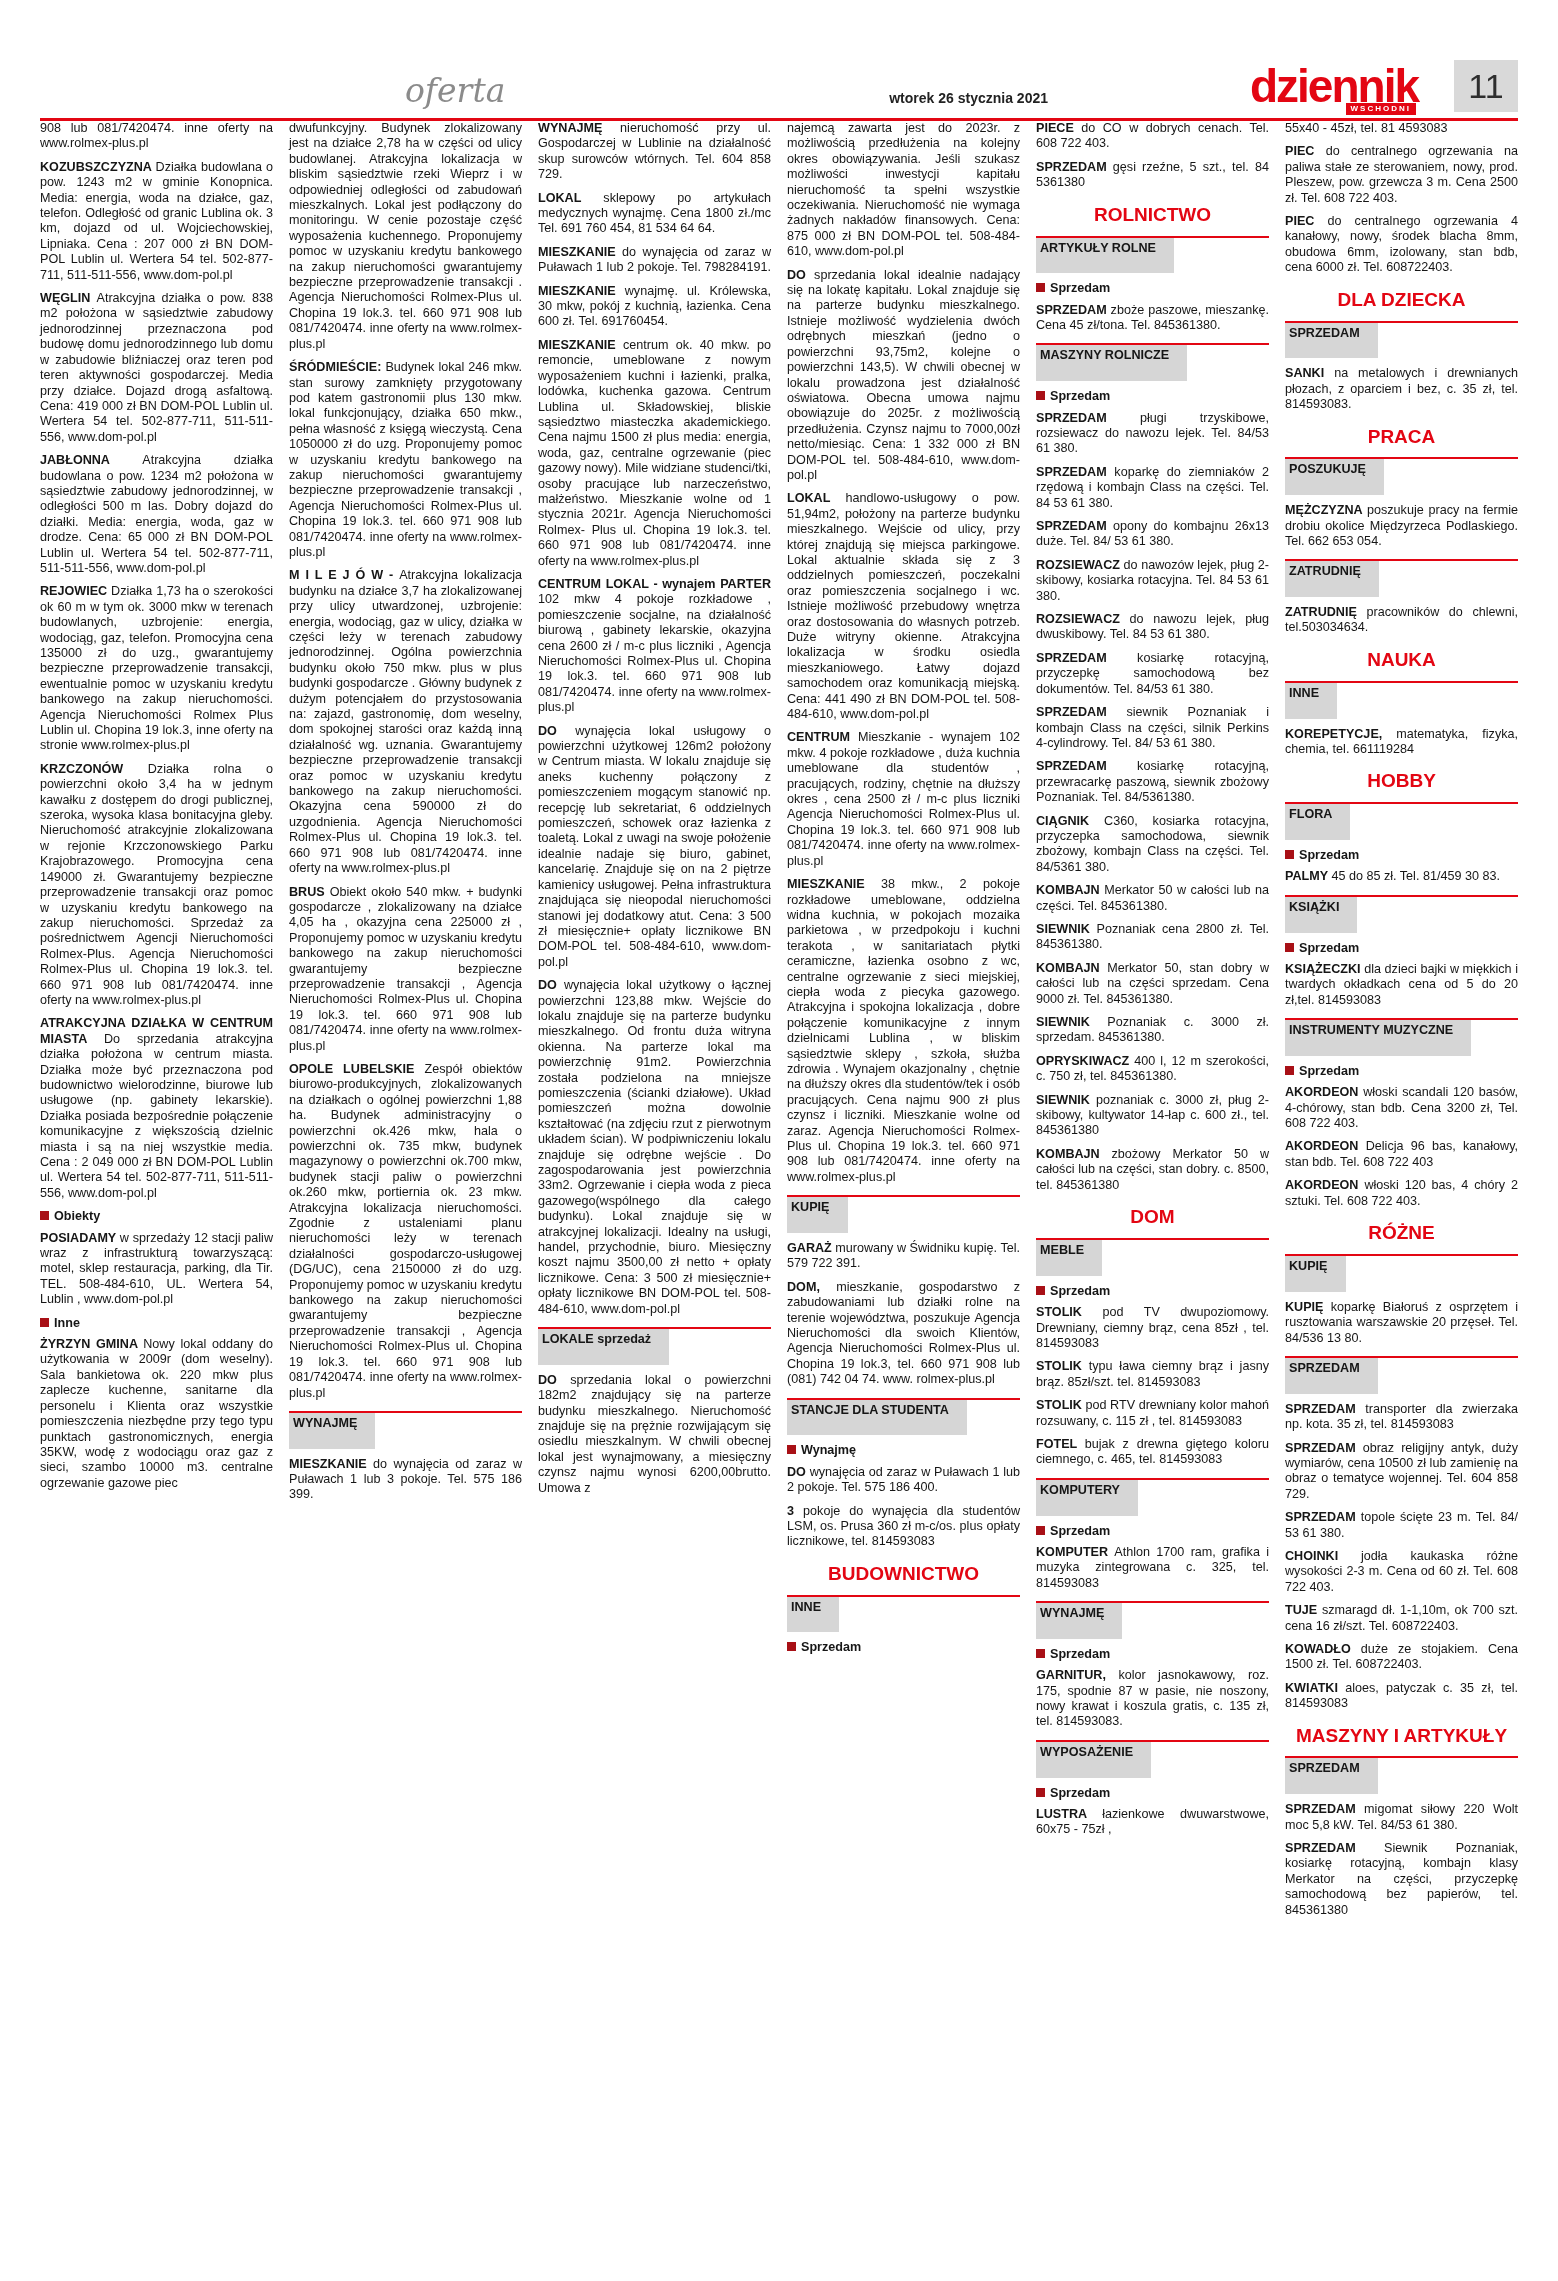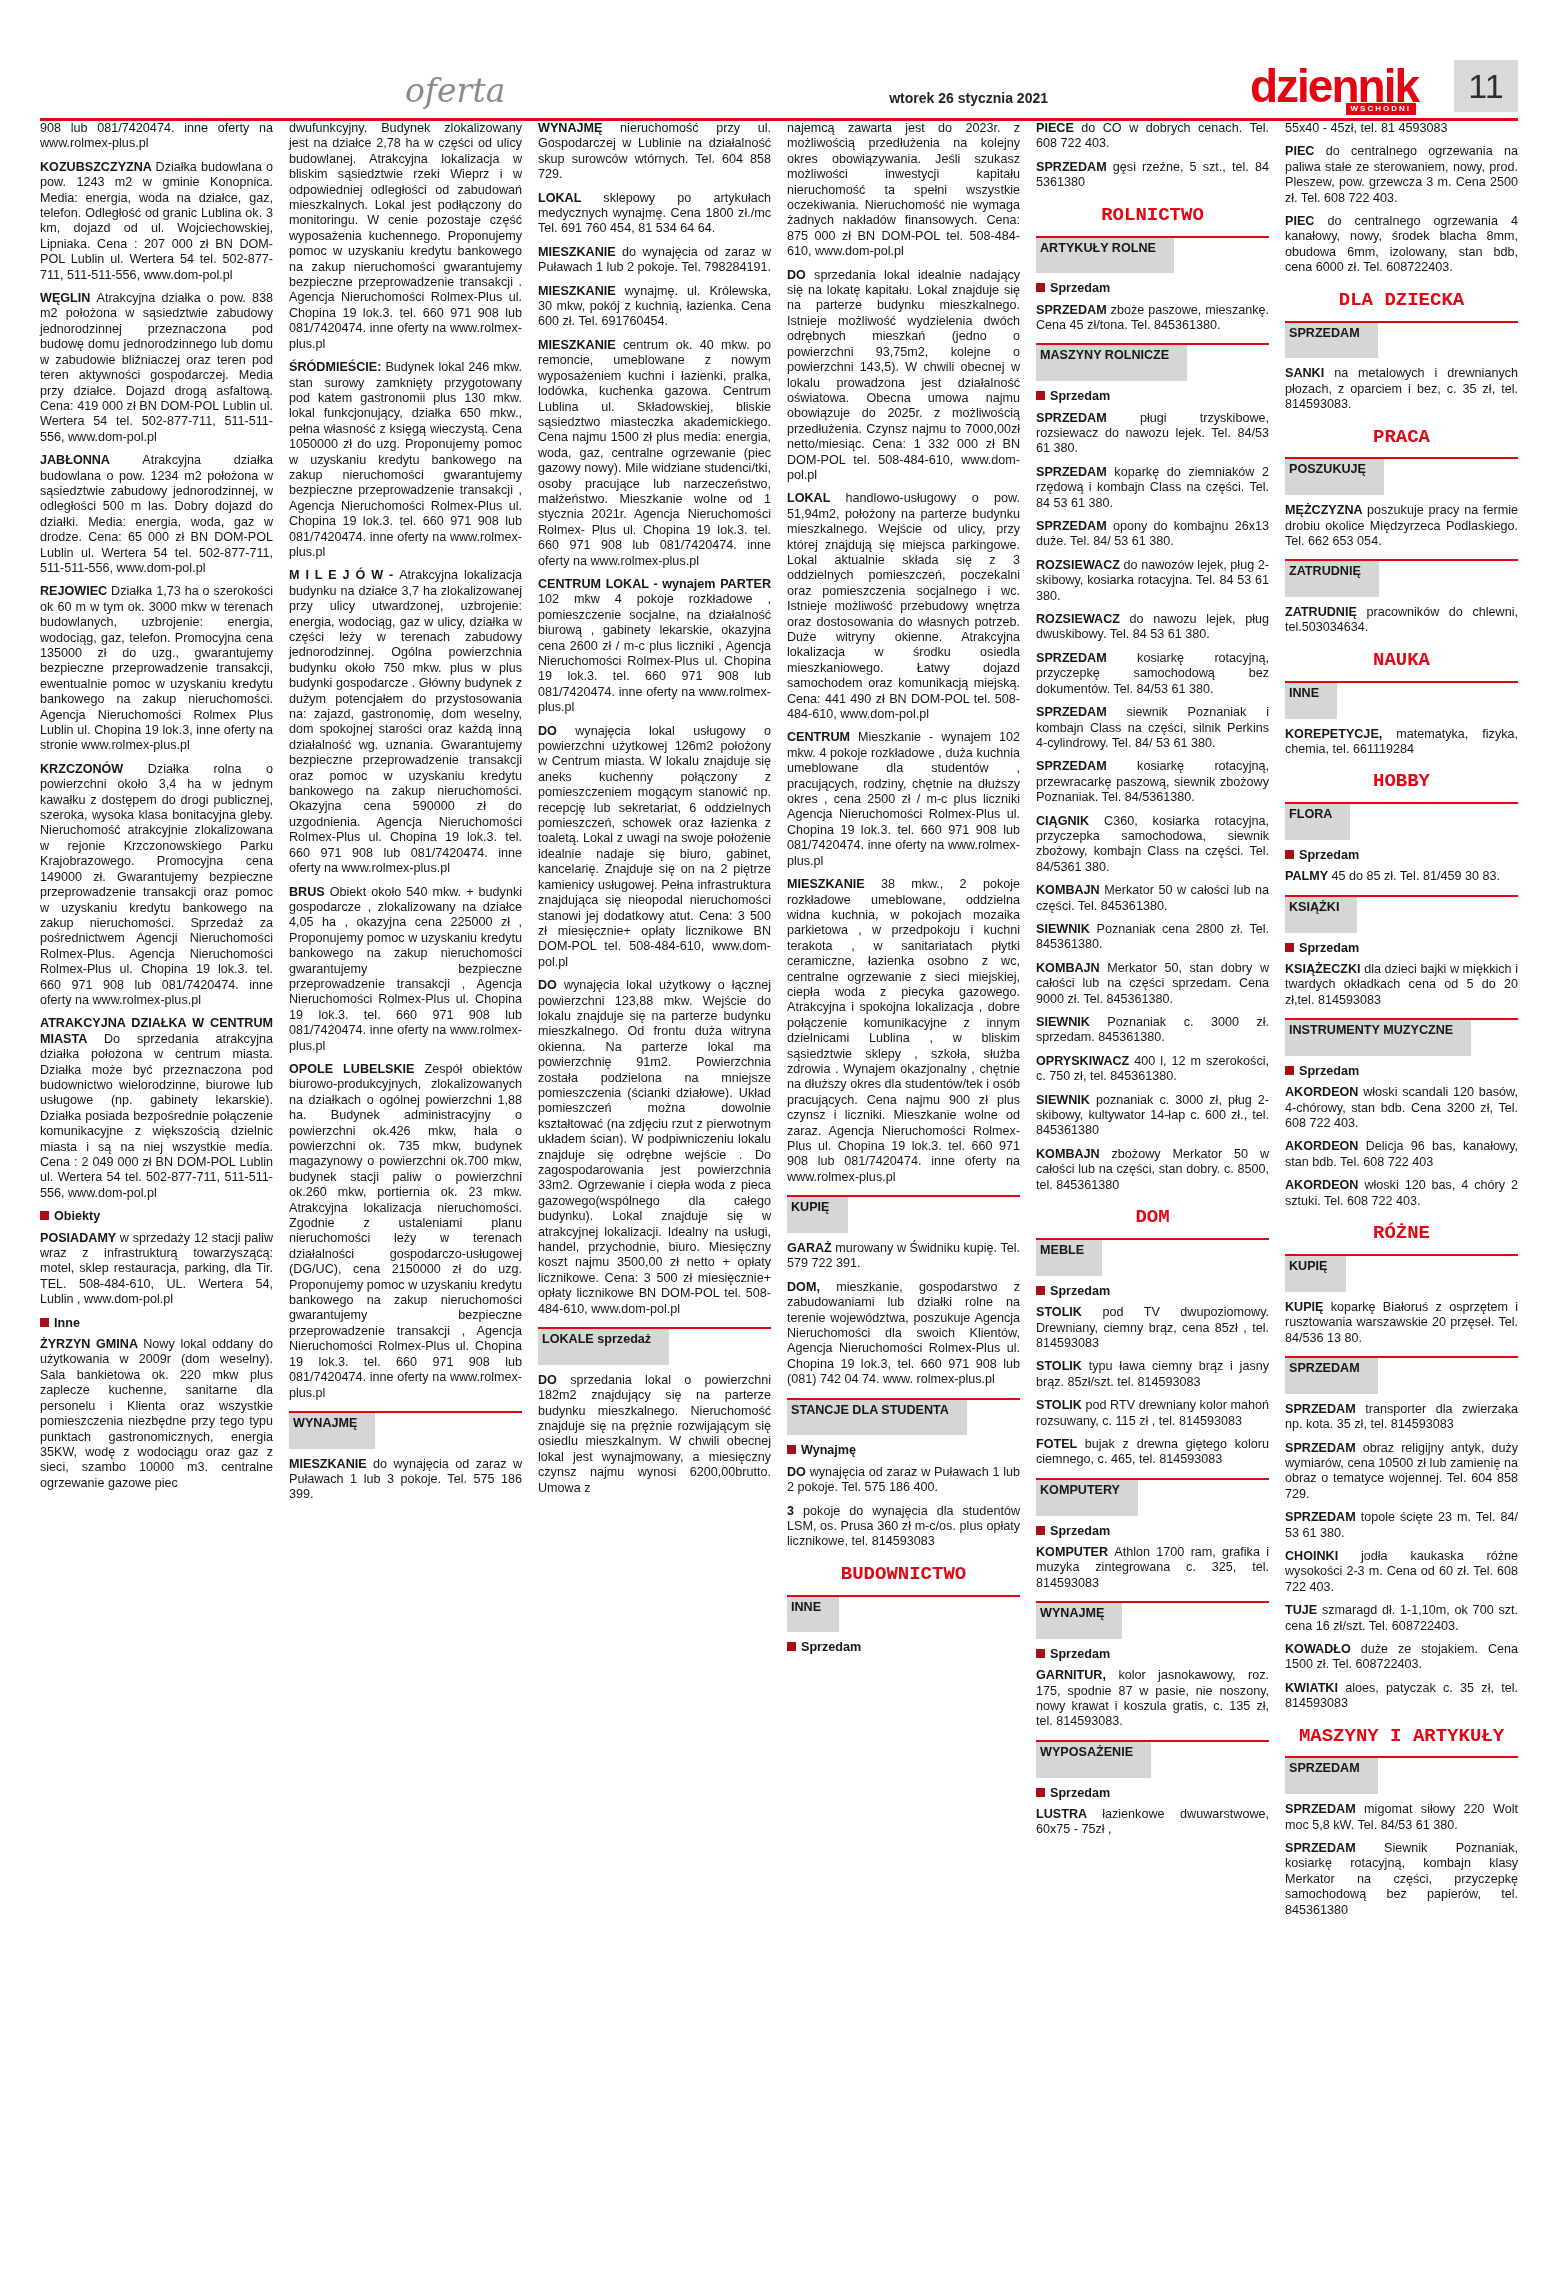--- a/index.html
+++ b/index.html
@@ -42,21 +42,21 @@
   .col { flex: 1 1 0; min-width: 0; font-size: 12.6px; line-height: 15.4px; text-align: justify; }
   .ad { margin: 0 0 8px 0; }
   .lead { font-weight: bold; }
   .section-bar { border-top: 2px solid #e30613; margin: 10px 0 8px; line-height: 1; }
   .section-bar span {
     display: inline-block; background: #d6d6d6; font-weight: bold;
     font-size: 12.6px; padding: 3px 18px 17px 4px; line-height: 1.25;
   }
   .category {
     color: #e30613; font-weight: bold; font-size: 19px;
-    text-align: center; margin: 14px 0 8px; line-height: 1.1; font-family: Liberation Mono, monospace;
+    text-align: center; margin: 14px 0 8px; line-height: 1.1;
   }
   .sub { font-weight: bold; font-size: 12.6px; margin: 2px 0 6px; text-align: left; }
   .sq { display: inline-block; width: 9px; height: 9px; background: #a81016; margin-right: 5px; }
 </style>
 </head>
 <body>
 
 <div class="page">
   <div class="header">
     <div class="section-title">oferta</div>

